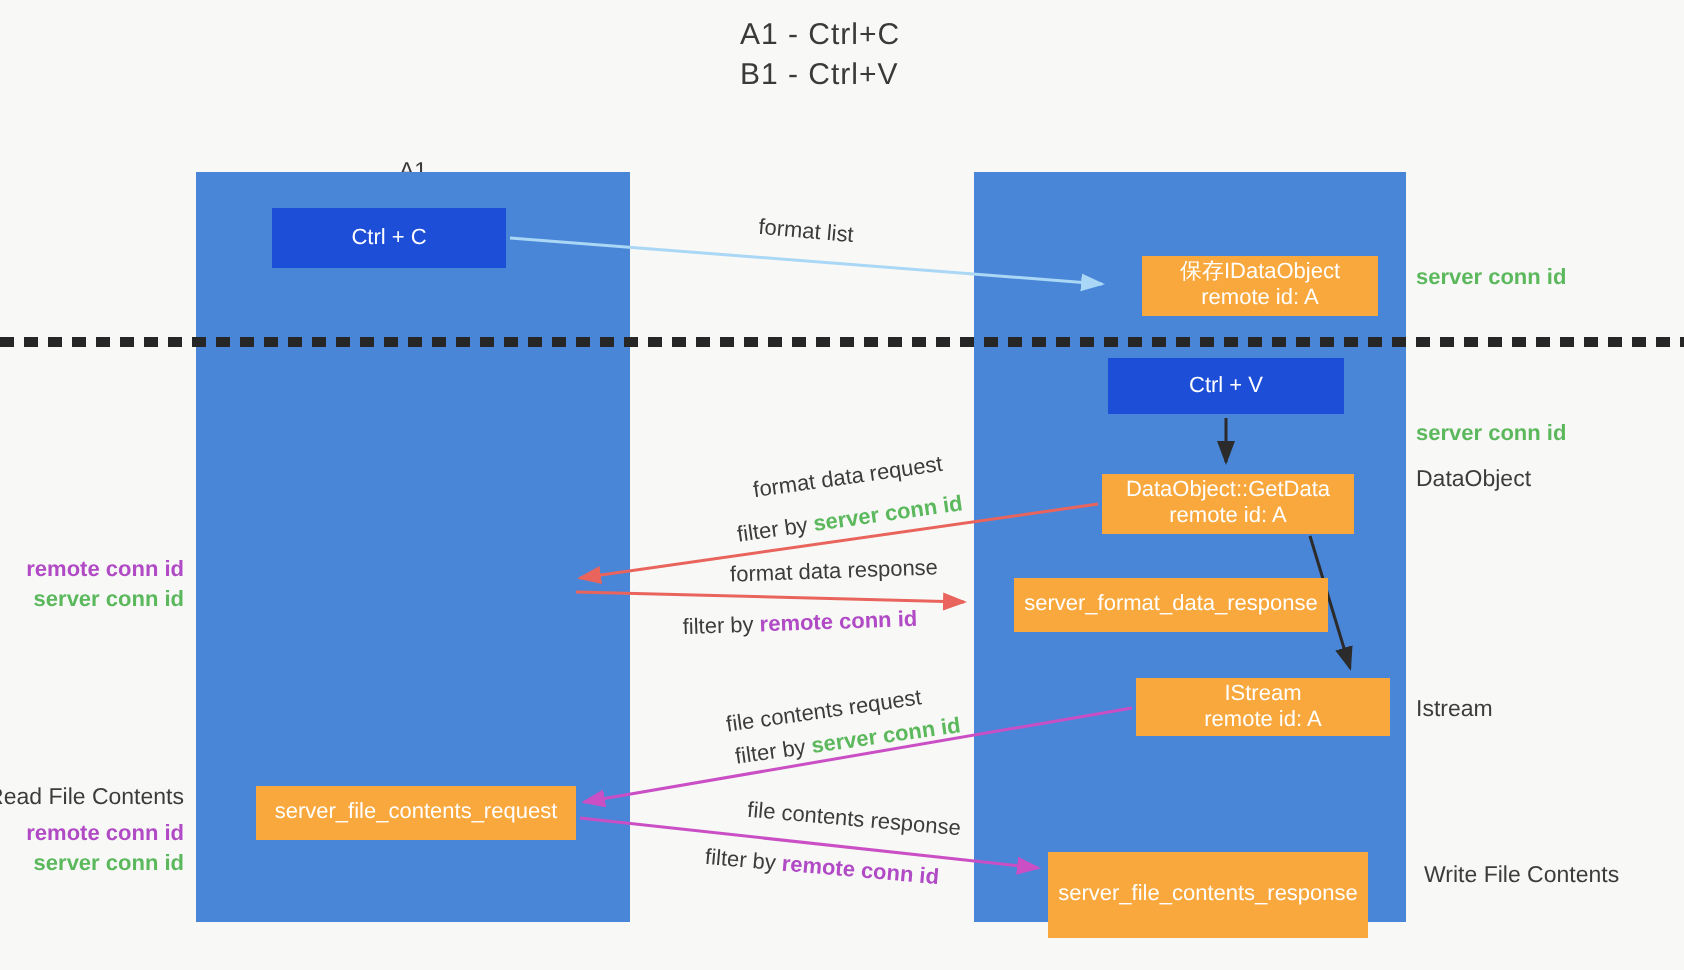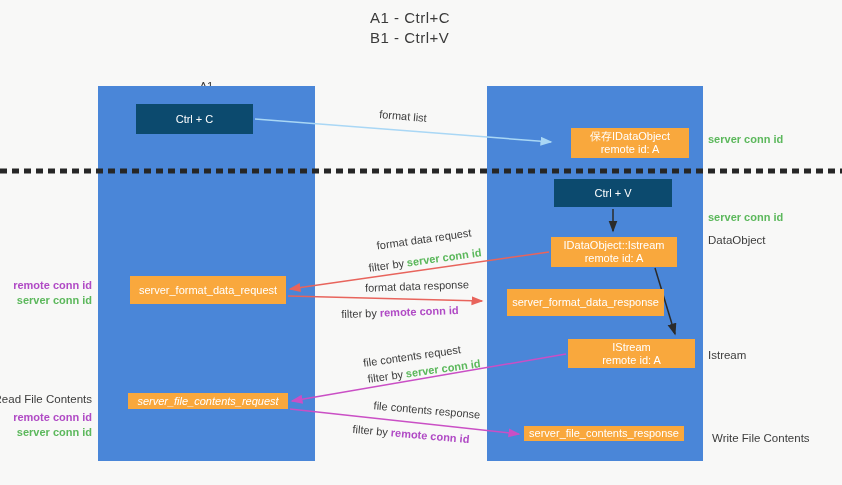--- a/index.html
+++ b/index.html
@@ -16,21 +16,21 @@
     position:absolute; text-align:center; font-size:11.5px;
     color:#3a3a3a; line-height:14px;
   }
   .column { position:absolute; background:#4a86d8; top:86px; height:375px; }
   .box {
     position:absolute; display:flex; flex-direction:column;
     align-items:center; justify-content:center;
     color:#ffffff; font-size:11px; line-height:13px; text-align:center;
     white-space:nowrap;
   }
-  .green-box  { background:#0c4a6e;justify-content:center; }
+  .green-box  { background:#1d4ed8;justify-content:center; }
   .orange-box { background:#f9a83d; }
   .label {
     position:absolute; font-size:11px; color:#3c3c3c; white-space:nowrap;
   }
   .r-neg8 { transform:translate(-50%,-50%) rotate(-8deg); }
   .r-neg2 { transform:translate(-50%,-50%) rotate(-2deg); }
   .r-pos5 { transform:translate(-50%,-50%) rotate(5deg); }
   .bold-green  { color:#5cb85c; font-weight:bold; }
   .bold-purple { color:#b04ac5; font-weight:bold; }
   .gap { margin-left:3px; }
@@ -91,42 +91,39 @@
   <div class="box orange-box" style="left:555px; top:128px; width:118px; height:30px;margin-left:16px;">
     <span>保存IDataObject</span>
     <span>remote id: A</span>
   </div>
 
   <div class="box green-box" style="left:554px; top:179px; width:118px; height:28px;">
     <span>Ctrl + V</span>
   </div>
 
   <div class="box orange-box" style="left:551px; top:237px; width:126px; height:30px;">
-    <span>IDataObject::Istream</span>
+    <span>DataObject::GetData</span>
     <span>remote id: A</span>
   </div>
 
-  <div class="box orange-box" style="left:130px; top:276px; width:156px; height:28px;">
-    <span>server_format_data_request</span>
-  </div>
 
   <div class="box orange-box" style="left:487px; top:289px; width:157px; height:27px;margin-left:20px;">
     <span>server_format_data_response</span>
   </div>
 
   <div class="box orange-box" style="left:568px; top:339px; width:127px; height:29px;">
     <span>IStream</span>
     <span>remote id: A</span>
   </div>
 
-  <div class="box orange-box" style="left:128px; top:393px; width:160px; height:16px;font-style:italic;">
+  <div class="box orange-box" style="left:128px; top:393px; width:160px; height:27px;">
     <span>server_file_contents_request</span>
   </div>
 
-  <div class="box orange-box" style="left:524px; top:426px; width:160px; height:15px;">
+  <div class="box orange-box" style="left:524px; top:426px; width:160px; height:43px;">
     <span>server_file_contents_response</span>
   </div>
 
   <div class="label r-pos5" style="left:403px; top:116px;">format list</div>
 
   <div class="label r-neg8" style="left:424px; top:239px;">format data request</div>
   <div class="label r-neg8" style="left:425px; top:260px;">
     <span>filter by</span><span class="bold-green gap">server conn id</span>
   </div>
 

